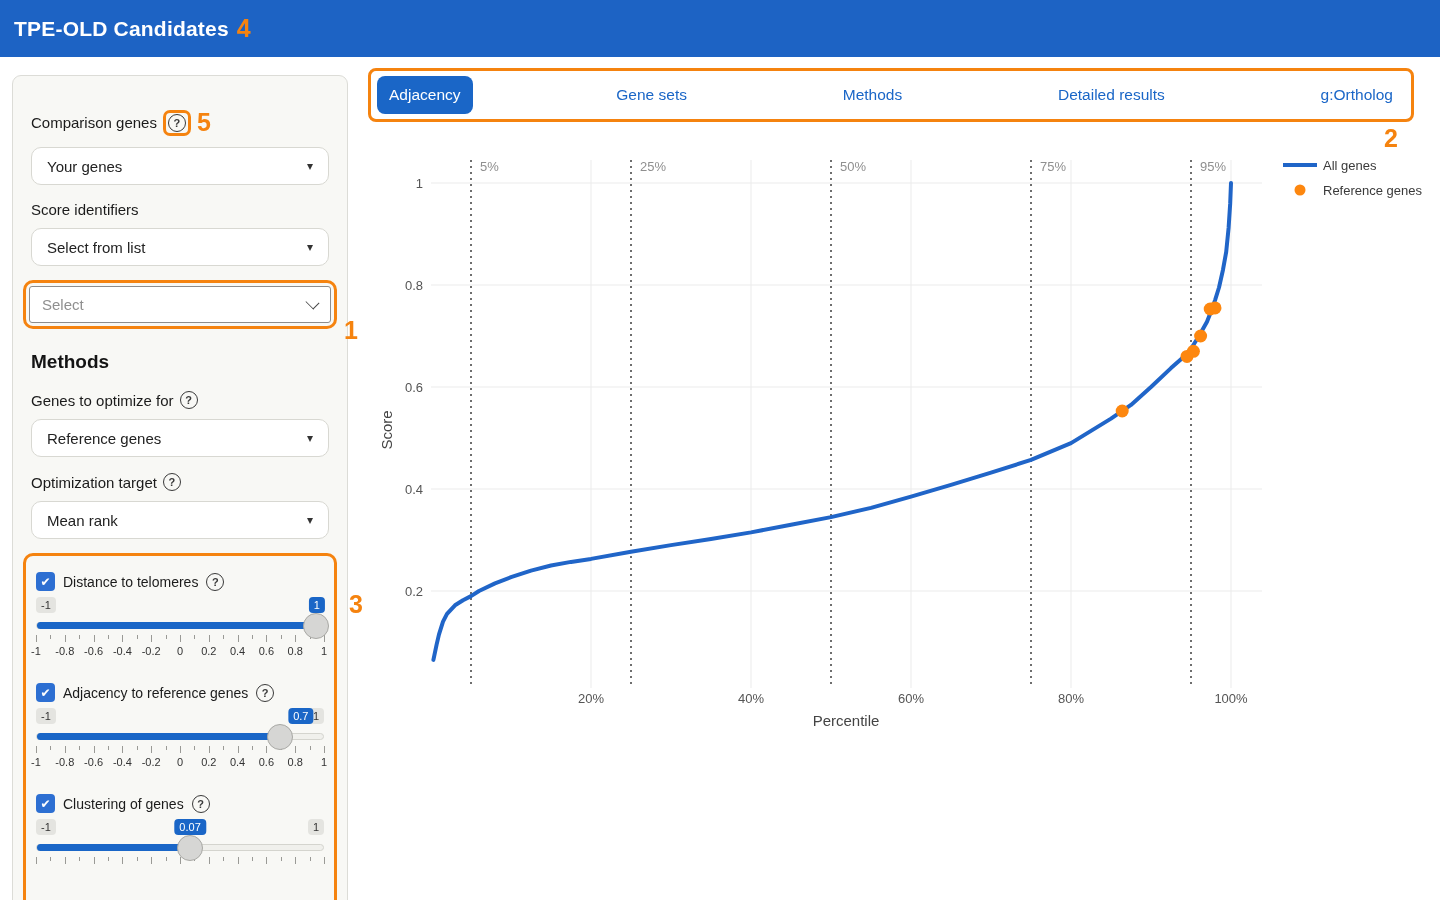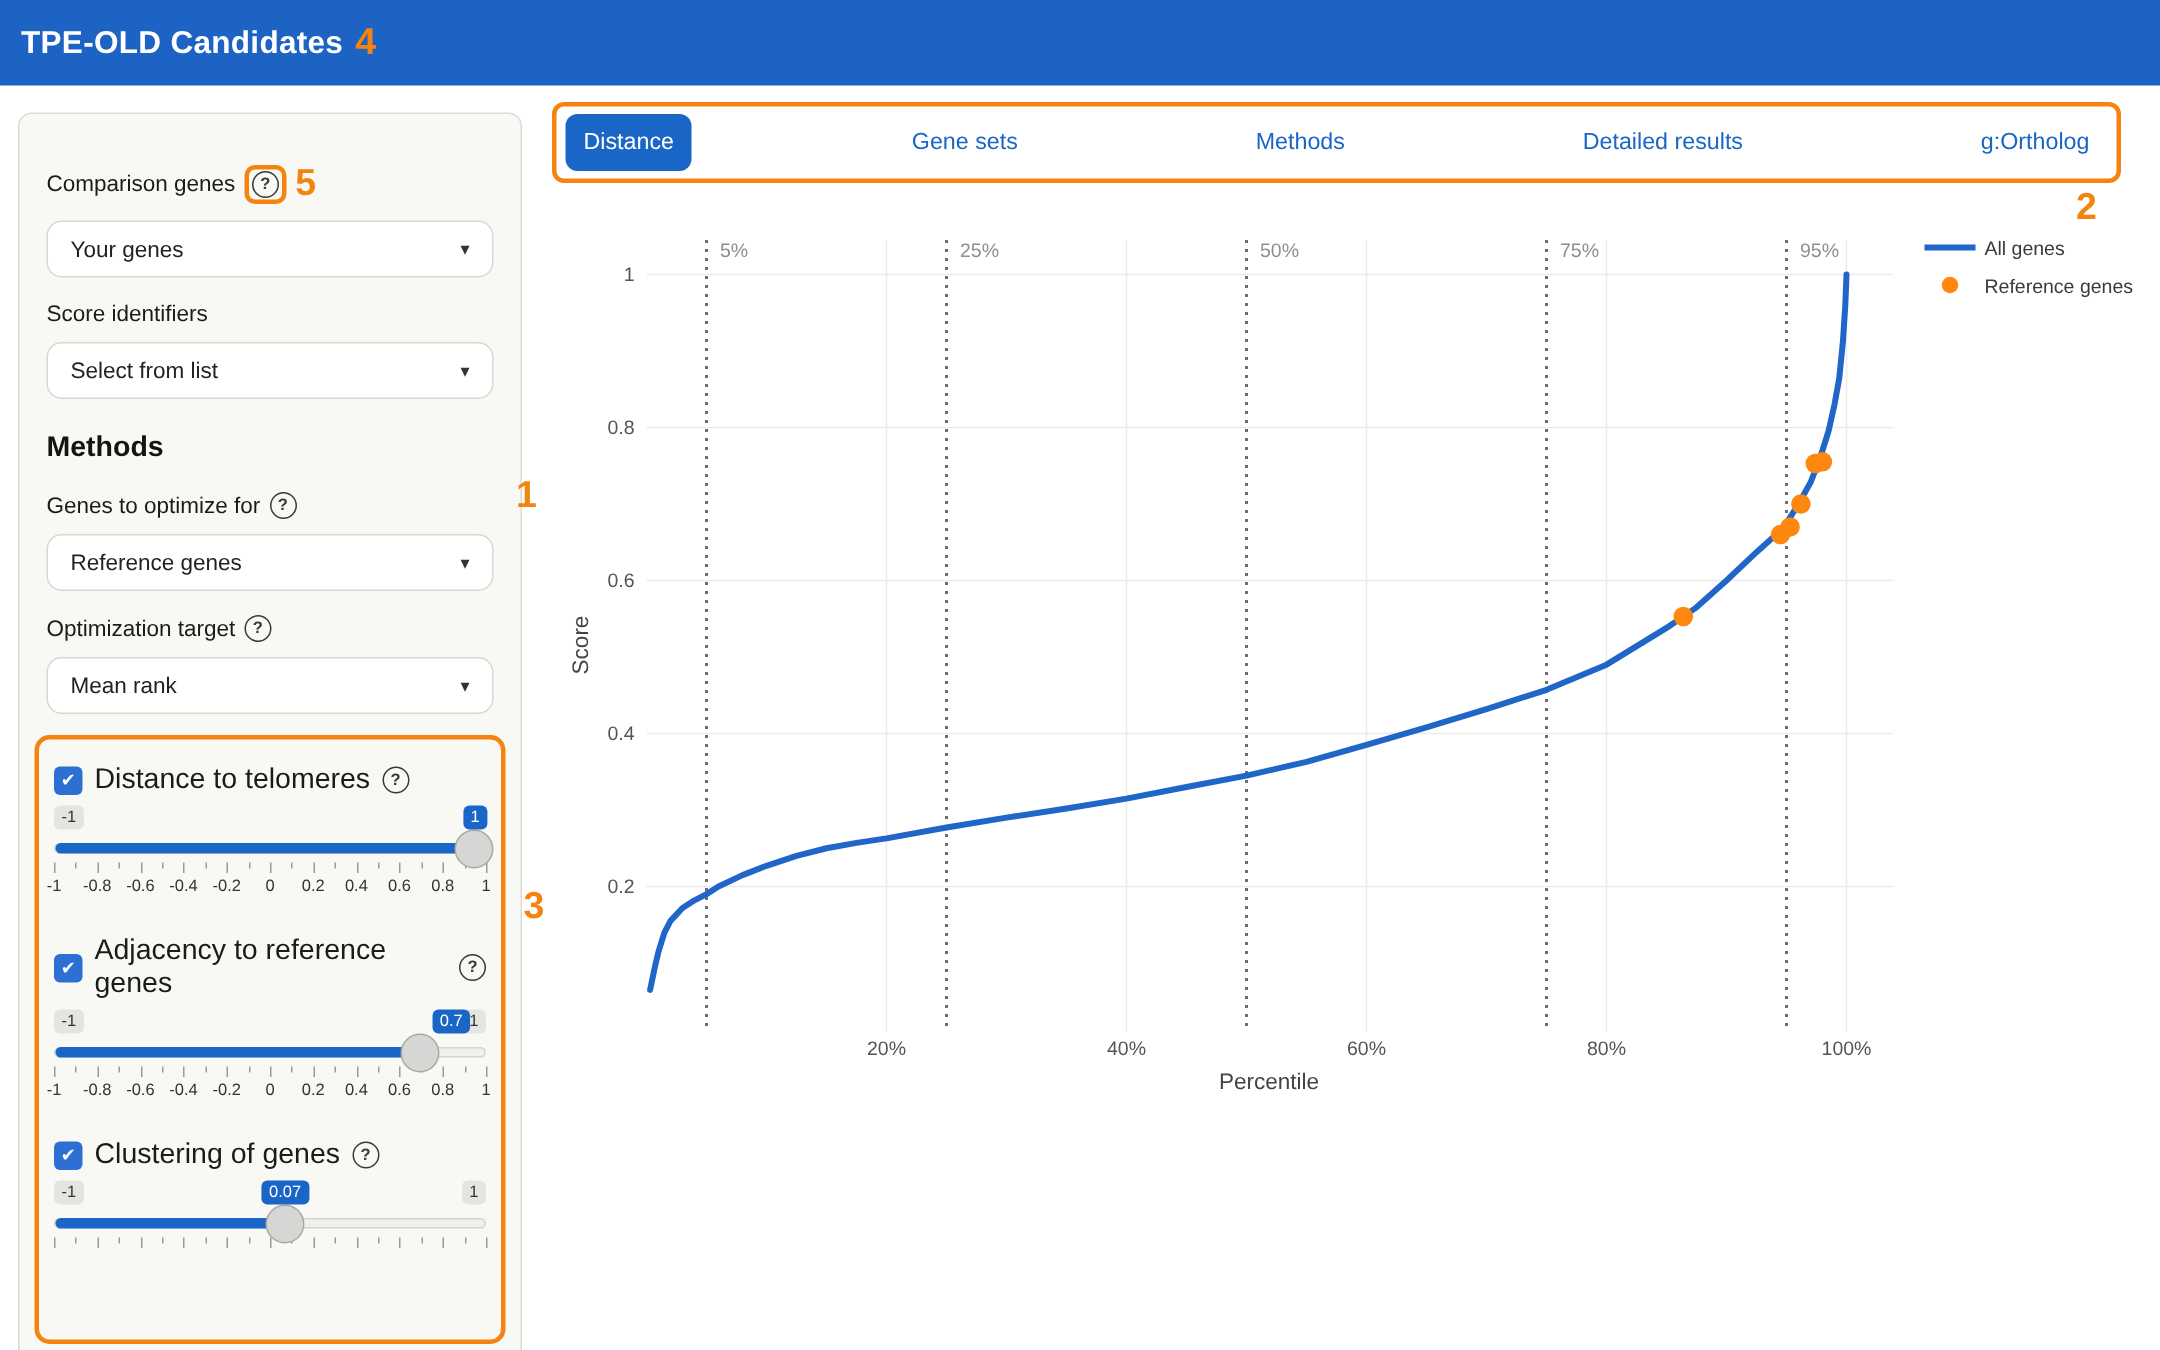--- a/index.html
+++ b/index.html
@@ -37,21 +37,21 @@
   .native-chevron { position:absolute; right:16px; top:14px; width:11px; height:11px; pointer-events:none;
     border-right:1.6px solid #444; border-bottom:1.6px solid #444; transform:rotate(45deg) scale(1,.8); }
   .num-select { position:absolute; left:344px; top:316px; }
   .methods-box { border:3px solid #f5830f; border-radius:10px; margin:14px -8px 0 -8px; padding:8px 10px 20px 10px; }
   .num-methods { position:absolute; left:349px; top:590px; }
 
   .method { margin-bottom:10px; }
   .method-head { display:flex; align-items:center; gap:8px; margin:8px 0 2px 0; }
   .cb { width:19px; height:19px; background:#2d6fd2; border-radius:4px; color:#fff;
     display:inline-flex; align-items:center; justify-content:center; font-size:12px; cursor:pointer; flex:0 0 auto; }
-  .mlabel { font-size:19px; color:#1b1b1b; }
+  .mlabel { font-size:14px; color:#1b1b1b; }
   .slider { position:relative; height:78px; margin-top:4px; }
   .badge { position:absolute; top:2px; font-size:11px; padding:2px 5px; border-radius:4px;
     background:#e4e4e0; color:#333; }
   .badge.min { left:0; }
   .badge.max { right:0; }
   .badge.val { background:#1a66c7; color:#fff; transform:translateX(-50%); z-index:2; }
   .rail { position:absolute; left:0; right:0; top:27px; height:7px; background:#f0f0ec;
     border:1px solid #d4d4ce; border-radius:4px; cursor:pointer; }
   .fill { position:absolute; left:0; top:-1px; height:7px; background:#1a66c7; border-radius:4px; }
   .knob { position:absolute; top:-10px; width:26px; height:26px; border-radius:50%;
@@ -94,20 +94,24 @@
     <span>Your genes</span>
     <span class="caret">▾</span>
   </div>
 
   <div class="field-label">Score identifiers</div>
   <div class="card-select">
     <span>Select from list</span>
     <span class="caret">▾</span>
   </div>
 
+  <div class="ann-box-select">
+    <select class="native-select" id="gene-select"><option>Select</option></select>
+    <span class="native-chevron"></span>
+  </div>
 
   <div class="h2" style="margin-top:22px;">Methods</div>
 
   <div class="field-label">
     <span>Genes to optimize for</span>
     <span class="help">?</span>
   </div>
   <div class="card-select">
     <span>Reference genes</span>
     <span class="caret">▾</span>
@@ -264,21 +268,21 @@
             <div class="tick" style="left: 100%; height: 7px;"></div>
           </div>
         </div>
       </div>
     </div>
 </div>
 <span class="ann-num num-select">1</span>
 <span class="ann-num num-methods">3</span>
 
 <div class="tabs-box" id="tab-bar">
-    <span class="tab active">Distance</span>
+    <span class="tab active">Adjacency</span>
     <span class="tab">Gene sets</span>
     <span class="tab">Methods</span>
     <span class="tab">Detailed results</span>
     <span class="tab">g:Ortholog</span>
   </div>
 <span class="ann-num num-tabs">2</span>
 
 <div class="chart-wrap">
   <svg id="chart" width="1070" height="612" viewBox="0 0 1070 612">
       <line x1="61" y1="451" x2="892" y2="451" stroke="#ebebeb" stroke-width="1"></line>

